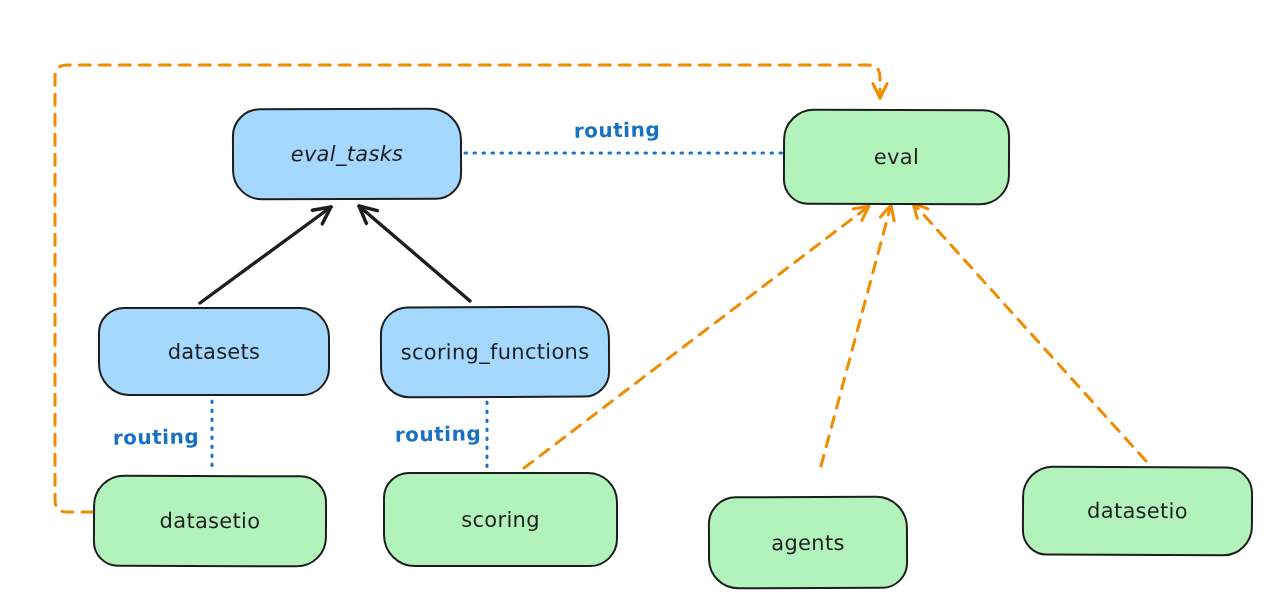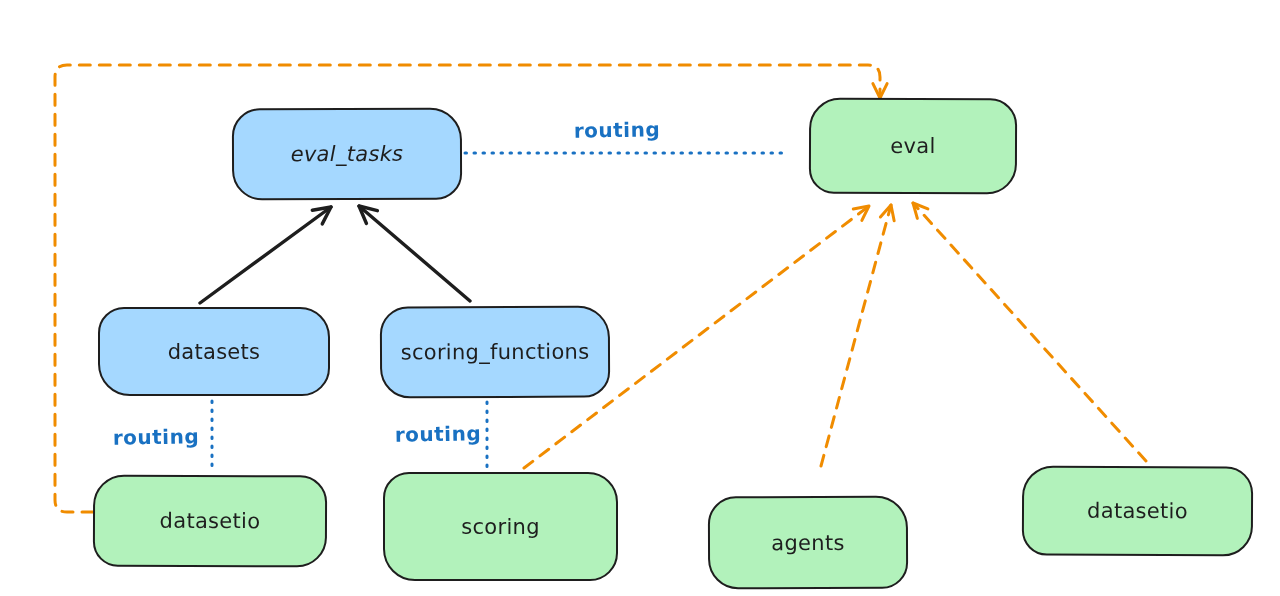--- a/index.html
+++ b/index.html
@@ -22,25 +22,25 @@
     text-align:center;
   }
   .node.blue{background:#a5d8ff;}
   .node.green{background:#b2f2bb;}
   
   .r1{border-radius:28px 32px 26px 30px;}
   .r2{border-radius:31px 27px 30px 25px;}
   .r3{border-radius:26px 30px 28px 32px;}
 
   #node-eval_tasks        {left:232px;top:108px;width:230px;height:92px;transform:rotate(-0.2deg);font-style:italic;}
-  #node-eval              {left:783px;top:98px;width:208px;height:96px;transform:rotate(0.2deg);margin-left:26px;}
+  #node-eval              {left:783px;top:109px;width:227px;height:96px;transform:rotate(0.2deg);}
   #node-datasets          {left:98px; top:307px;width:232px;height:89px;}
   #node-scoring_functions {left:380px;top:306px;width:230px;height:92px;transform:rotate(-0.25deg);}
   #node-datasetio         {left:93px; top:475px;width:234px;height:92px;transform:rotate(0.2deg);}
-  #node-scoring           {left:383px;top:472px;width:235px;height:109px;}
+  #node-scoring           {left:383px;top:472px;width:235px;height:95px;}
   #node-agents            {left:708px;top:496px;width:200px;height:93px;transform:rotate(-0.2deg);}
   #node-inference         {left:1022px;top:466px;width:231px;height:90px;transform:rotate(0.25deg);}
 
   .edge-label{
     position:absolute;
     color:#1971c2;
     font-weight:700;
     font-size:20px;
     letter-spacing:.5px;
     white-space:nowrap;

